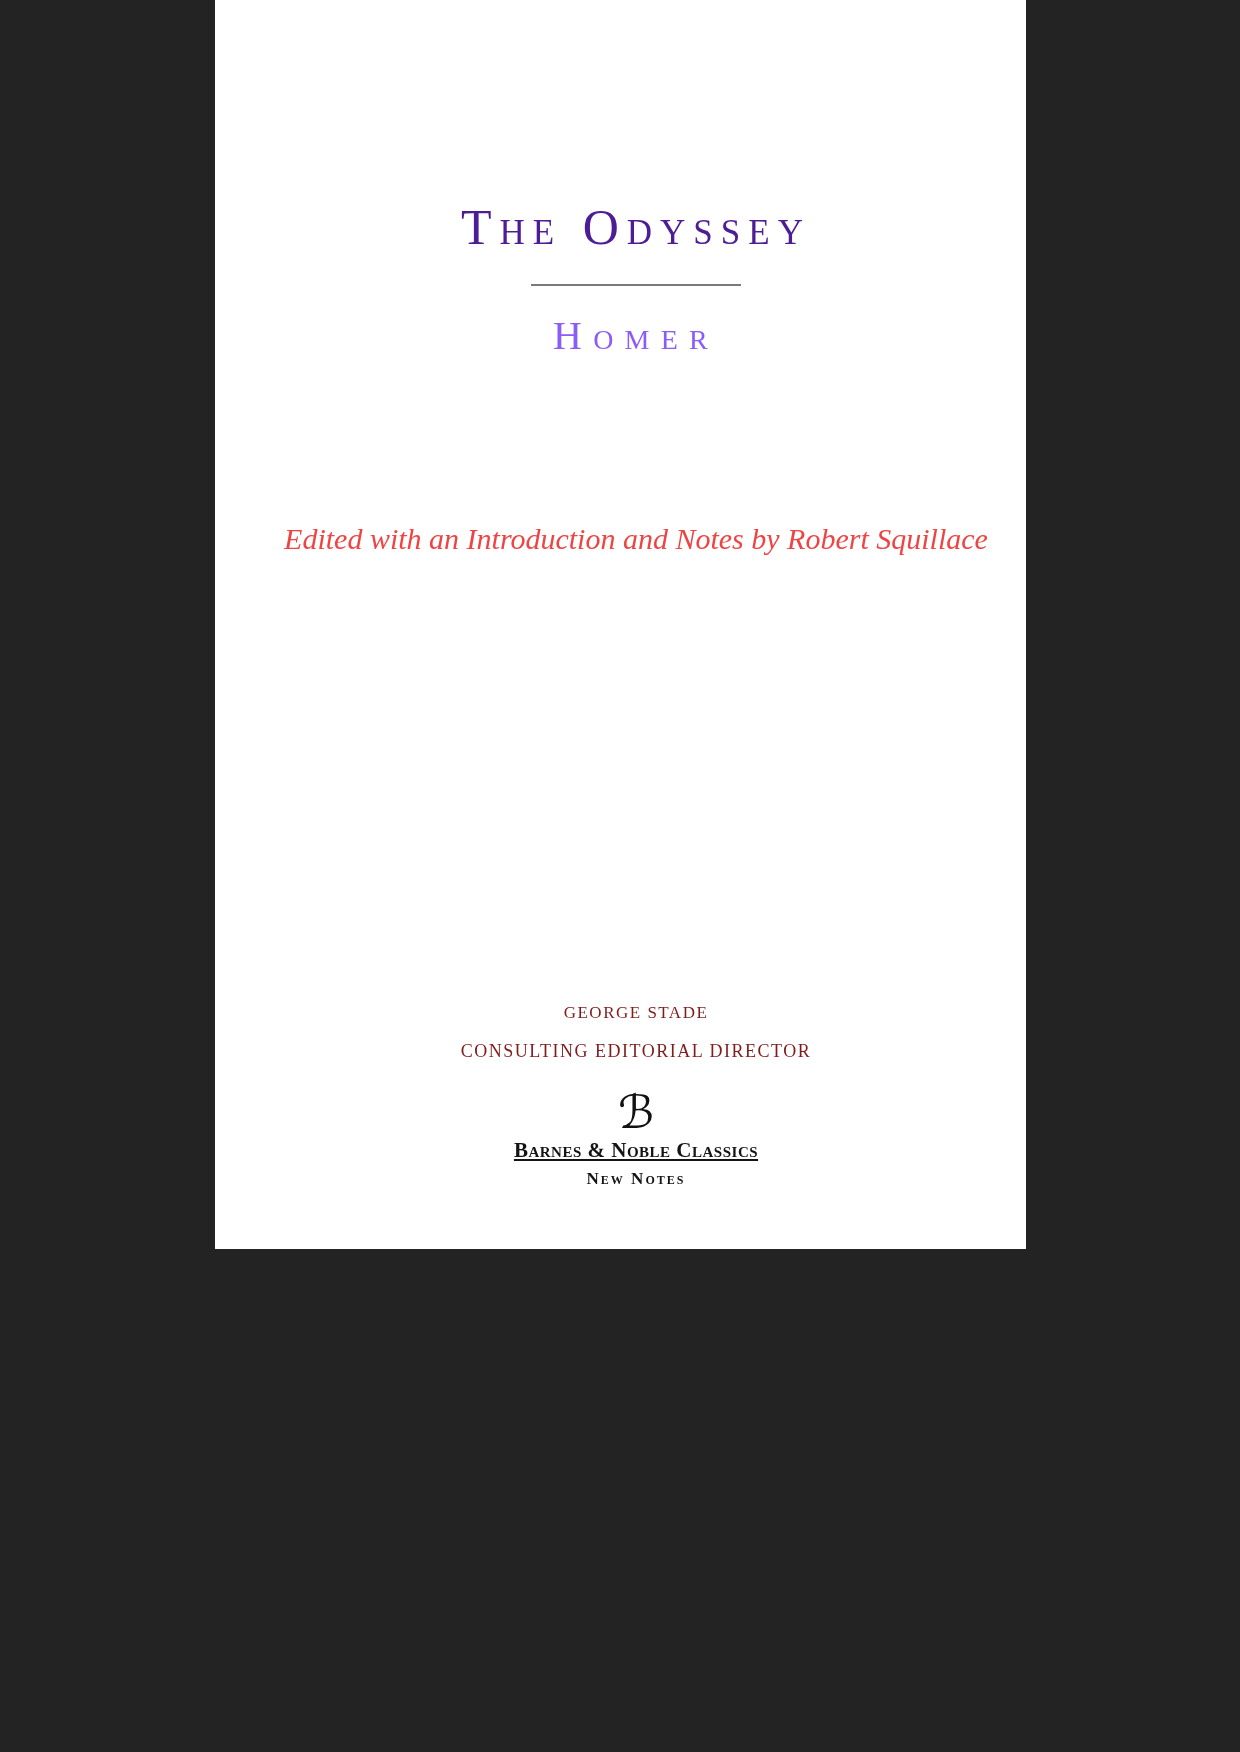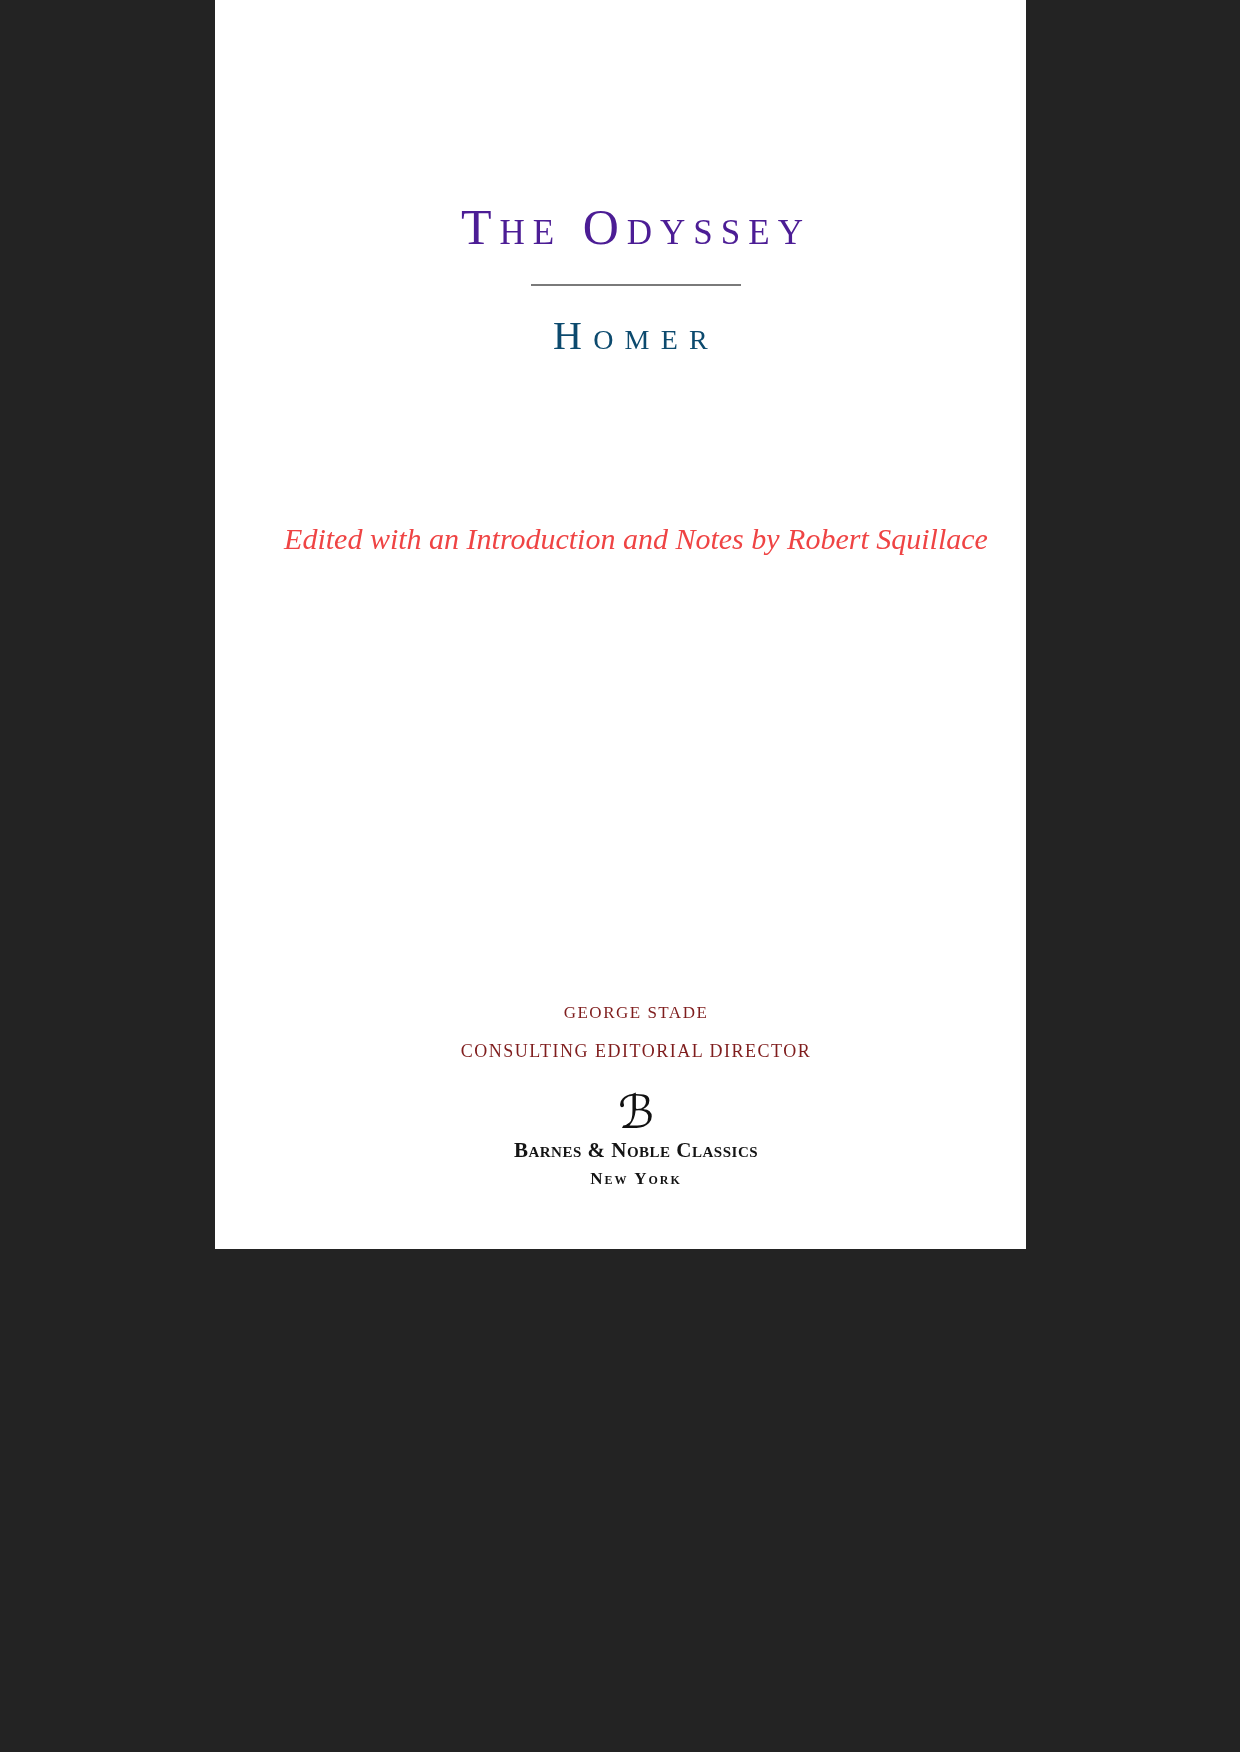--- a/index.html
+++ b/index.html
@@ -59,21 +59,21 @@
   }
   .book-author {
     position: absolute;
     left: 0; right: 0;
     top: 316px;
     font-size: 40px;
     line-height: 1;
     font-weight: 400;
     font-variant: small-caps;
     letter-spacing: 0.28em;
-    color: #0c4a6e;
+    color: #8b5cf6;
   }
   .credits {
     position: absolute;
     left: 0; right: 0;
     top: 518px;
     font-style: italic;
     font-size: 30px;
     line-height: 42px;
     color: #ef4444;
   }
@@ -105,20 +105,21 @@
     color: #111111;
   }
   .publisher-name {
     margin-top: 8px;
     font-weight: 700;
     font-variant: small-caps;
     font-size: 21px;
     line-height: 1;
     letter-spacing: 0.5px;
     color: #141414;
+    text-decoration: underline;
   }
   .publisher-city {
     margin-top: 9px;
     font-weight: 700;
     font-variant: small-caps;
     font-size: 17px;
     line-height: 1;
     letter-spacing: 2px;
     color: #141414;
   }
@@ -141,18 +142,18 @@
       </div>
 
       <div class="editorial">
         <p class="name">George Stade</p>
         <p class="role">Consulting Editorial Director</p>
       </div>
 
       <div class="publisher">
         <div class="bn-logo">ℬ</div>
         <p class="publisher-name">Barnes &amp; Noble Classics</p>
-        <p class="publisher-city">New York</p>
+        <p class="publisher-city">New Notes</p>
       </div>
 
     </div>
   </div>
 </div>
 
 </body></html>

